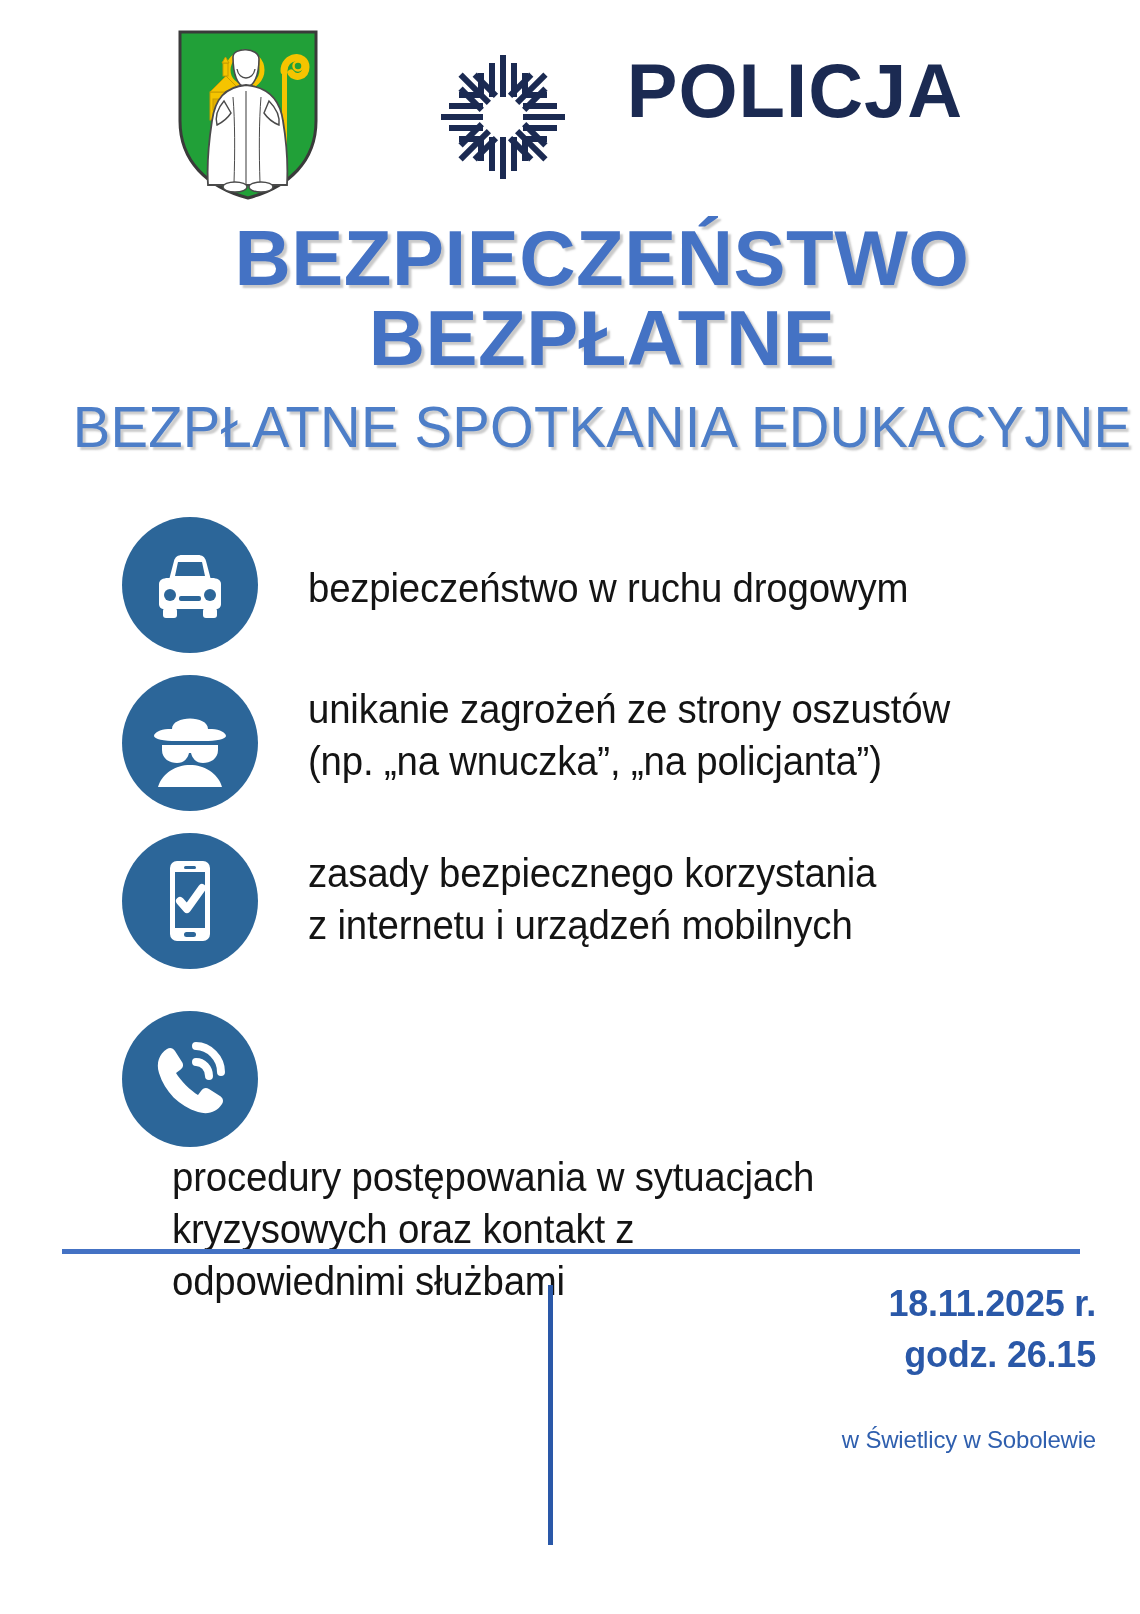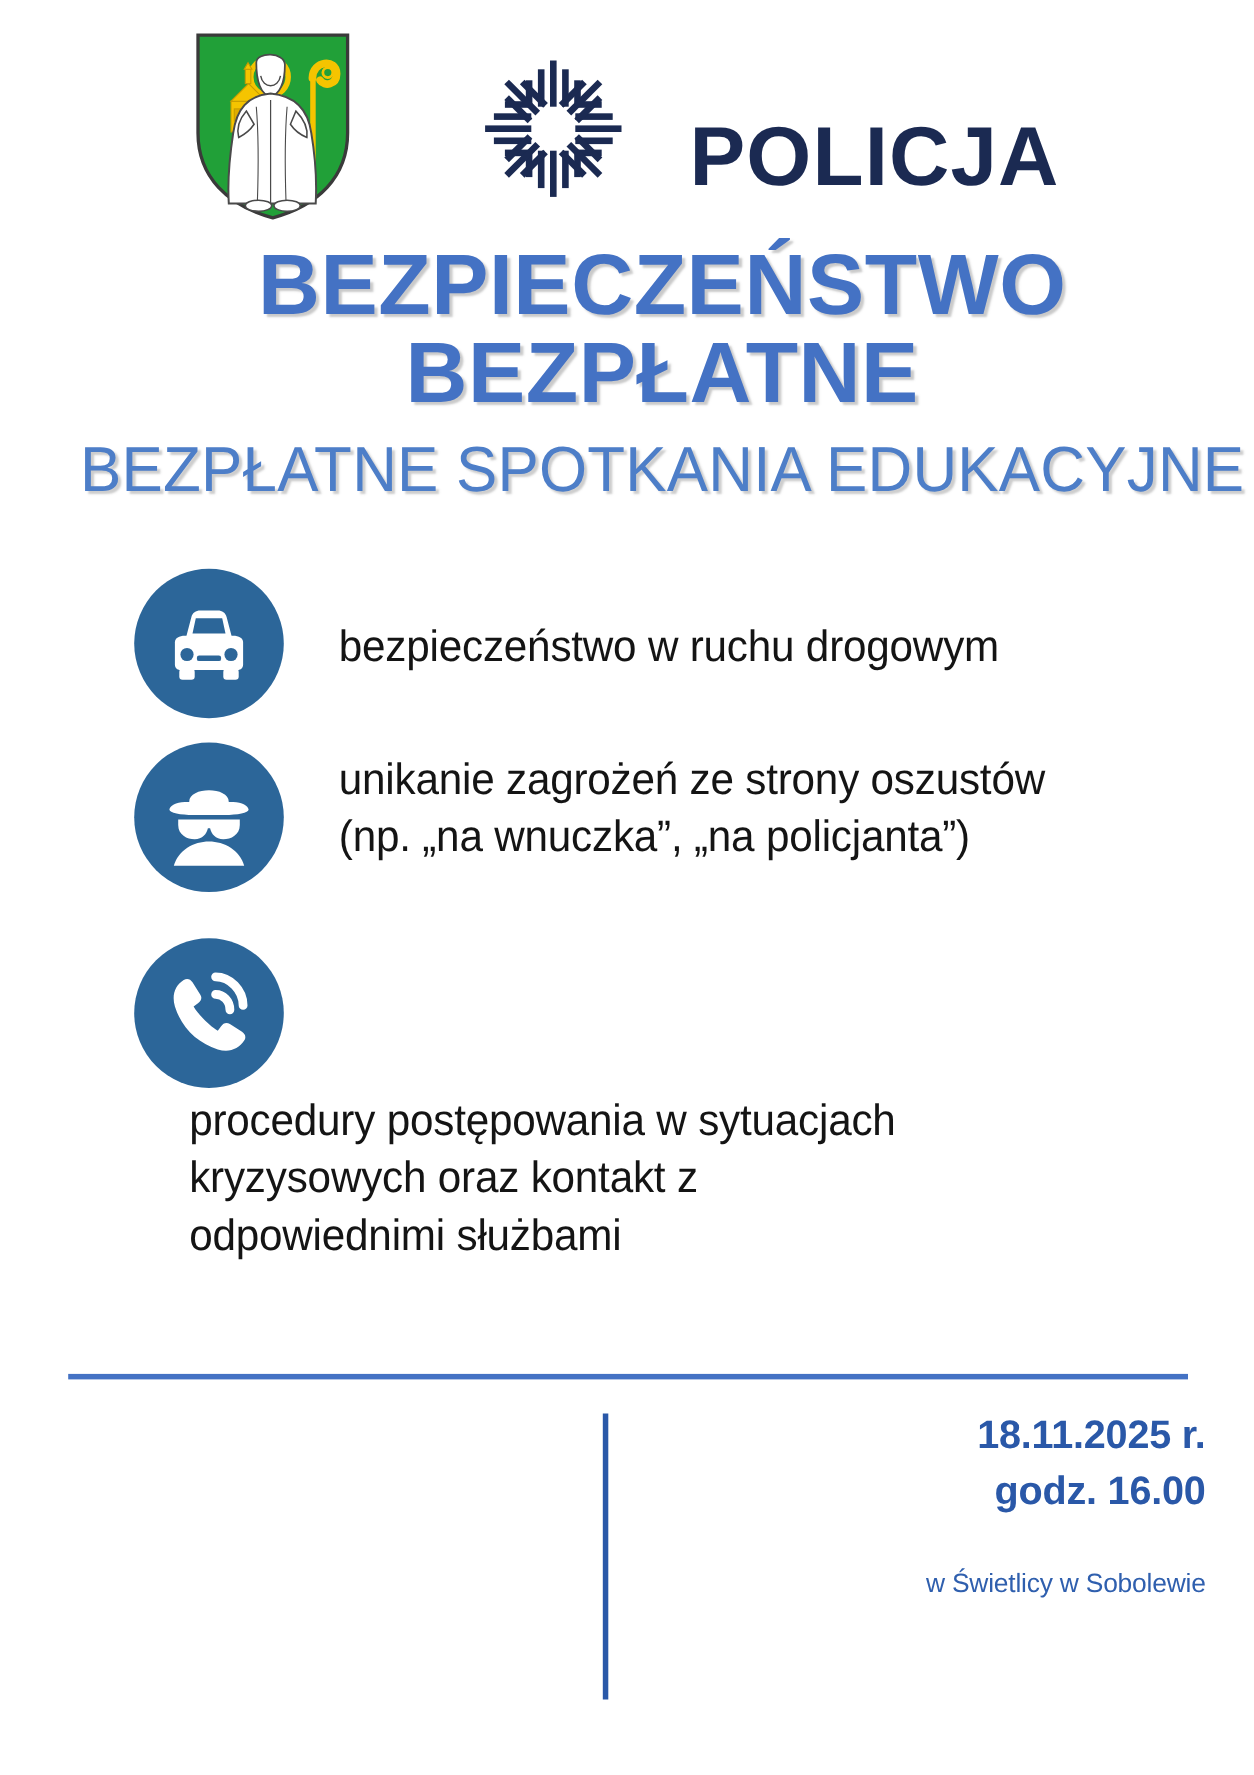--- a/index.html
+++ b/index.html
@@ -33,21 +33,21 @@
     justify-content: center;
     gap: 120px;
   }
   .crest {
     width: 142px;
     height: 172px;
     flex: none;
   }
   .policja-lockup {
     display: flex;
-    align-items: flex-end;
+    align-items: flex-start;
     gap: 60px;
     margin-top: 4px;
   }
   .policja-star {
     width: 128px;
     height: 128px;
     flex: none;
   }
   .policja-word {
     font-family: "Liberation Sans", sans-serif;
@@ -318,20 +318,35 @@
             <path d="M20 50 L76 50 L76 55 C76 64 68 68 61 68 C54 68 50 63 49 58 L47 58 C46 63 42 68 35 68 C28 68 20 64 20 55 Z"></path>
 
             <path d="M48 70 C34 70 20 78 16 92 L80 92 C76 78 62 70 48 70 Z"></path>
           </g>
         </svg>
       </div>
       <div class="bullet-text">unikanie zagrożeń ze strony oszustów
 (np. „na wnuczka”, „na policjanta”)</div>
     </div>
 
+    <div class="bullet b3">
+      <div class="bullet-icon">
+        <svg width="92" height="92" viewBox="0 0 92 92">
+          <g>
+            <rect x="26" y="6" width="40" height="80" rx="7" fill="#ffffff"></rect>
+            <rect x="31" y="17" width="30" height="56" fill="#2C6699"></rect>
+            <rect x="40" y="11" width="12" height="3" rx="1.5" fill="#2C6699"></rect>
+            <rect x="40" y="77" width="12" height="5" rx="2.5" fill="#2C6699"></rect>
+            <path d="M36 46 L43 54 L58 33" fill="none" stroke="#ffffff" stroke-width="8" stroke-linecap="round" stroke-linejoin="round"></path>
+          </g>
+        </svg>
+      </div>
+      <div class="bullet-text">zasady bezpiecznego korzystania
+z internetu i urządzeń mobilnych</div>
+    </div>
 
     <div class="bullet b4">
       <div class="bullet-icon">
         <svg width="94" height="94" viewBox="0 0 94 94">
           <g>
 
             <path d="M24 17 C16 22 13 31 16 41 C22 60 36 74 55 80 C65 83 74 80 79 72
                      C81 69 80 66 77 64 L66 57 C63 55 60 56 58 59 L55 63 C48 59 37 48 33 41
                      L37 38 C40 36 41 33 39 30 L32 19 C30 16 27 15 24 17 Z" fill="#ffffff"></path>
 
@@ -346,20 +361,20 @@
     </div>
 
   </div>
 
   <div class="hrule"></div>
 
   <div class="events">
     <div class="event-col col-left">
       <div class="event-date">
         <div>18.11.2025 r.</div>
-        <div>godz. 16.00</div>
+        <div>godz. 26.15</div>
       </div>
       <div class="event-place">w Świetlicy w Sobolewie</div>
     </div>
   </div>
   <div class="vrule"></div>
 
 </div>
 
 </body></html>

